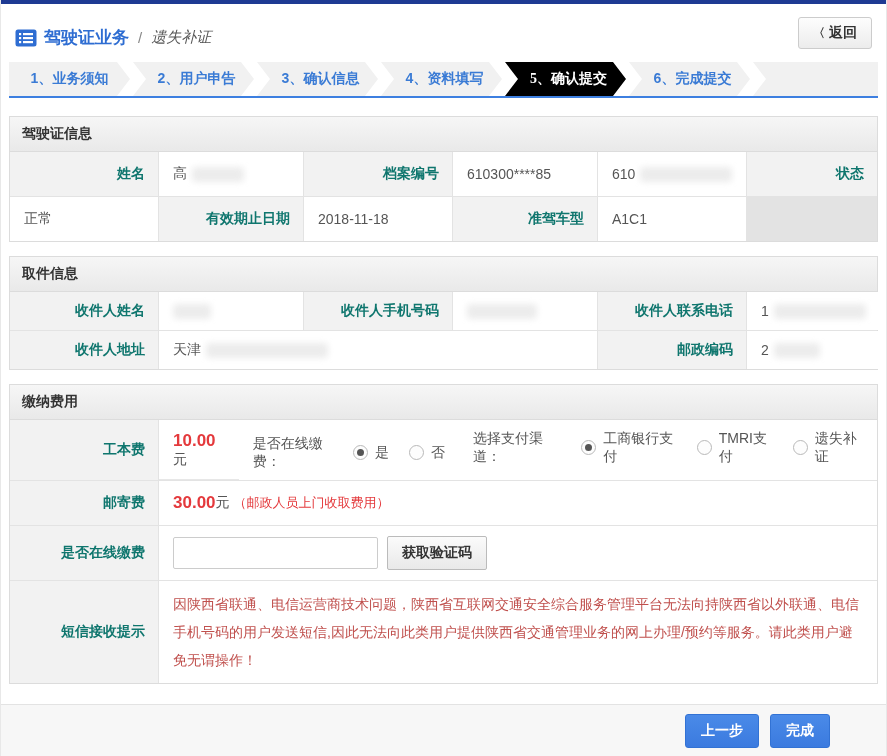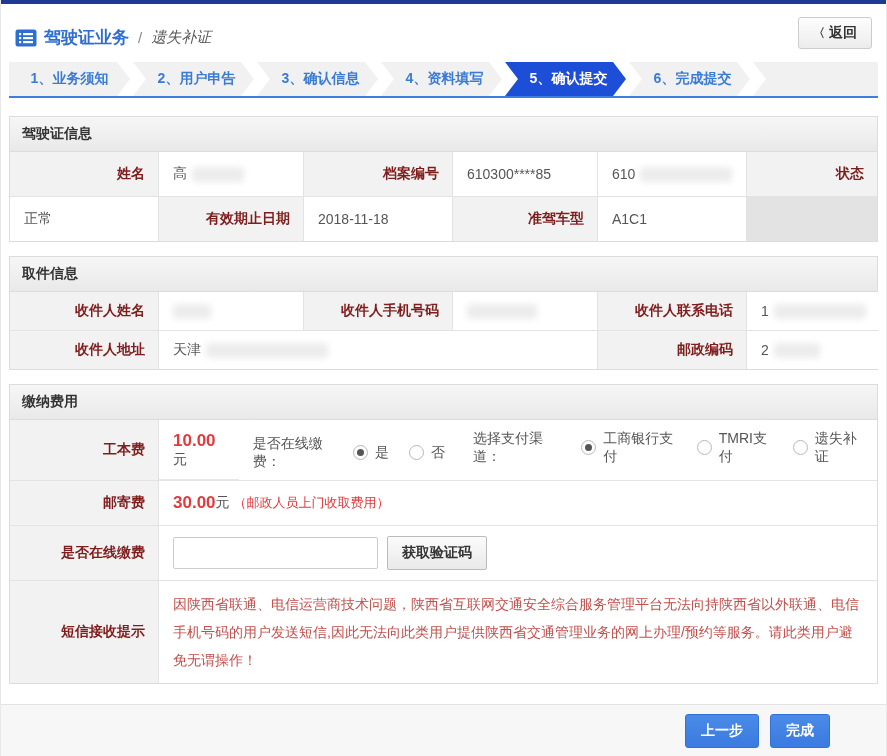--- a/index.html
+++ b/index.html
@@ -36,36 +36,36 @@
   
   .wizard { display: flex; margin: 0 8px 0 8px; border-bottom: 2px solid #3d7fe0; height: 36px; }
   .step {
     flex: 0 0 121px; margin-right: 3px;
     display: flex; align-items: center; justify-content: center;
     background: #f1f1f1; color: #3a7bd5; font-size: 14px; font-weight: bold;
     clip-path: polygon(0 0, calc(100% - 13px) 0, 100% 50%, calc(100% - 13px) 100%, 0 100%, 13px 50%);
     padding-left: 6px;
   }
   .step:first-child { clip-path: polygon(0 0, calc(100% - 13px) 0, 100% 50%, calc(100% - 13px) 100%, 0 100%); padding-left: 0; }
-  .step.active { background: #1d4ed8; color: #fff; }
+  .step.active { background: #000000; color: #fff; font-family: Liberation Serif, serif; }
   .step-filler { flex: 1; background: #f1f1f1; clip-path: polygon(0 0, 100% 0, 100% 100%, 0 100%, 13px 50%); }
 
   
   .content { padding: 18px 8px 0 8px; }
   .section { border: 1px solid #dcdcdc; margin-bottom: 14px; }
   .sec-header {
     background: linear-gradient(#f6f6f6, #e9e9e9);
     border-bottom: 1px solid #dcdcdc;
     padding: 8px 12px; font-size: 14px; font-weight: bold; color: #333;
   }
   .tbl { display: grid; gap: 1px; background: #e3e3e3; }
   .tbl-3col { grid-template-columns: 148px 144px 148px 144px 148px 1fr; }
   .tbl-fees { grid-template-columns: 148px 1fr; }
   .cell { background: #fff; display: flex; align-items: center; font-size: 14px; color: #555; padding: 10px 14px; }
-  .cell-label { background: #f2f2f2; justify-content: flex-end; text-align: right; color: #7f1d1d; font-weight: bold; padding-right: 13px; }
+  .cell-label { background: #f2f2f2; justify-content: flex-end; text-align: right; color: #0f766e; font-weight: bold; padding-right: 13px; }
   .row44 { min-height: 44px; }
   .row38 { min-height: 38px; }
   .span3 { grid-column: 2 / 5; }
 
   .redact { display: inline-block; vertical-align: middle; height: 15px; border-radius: 4px; background: #ececec; filter: blur(3px); margin-left: 5px; }
 
   
   .fee-cell { flex-direction: row; align-items: stretch; padding: 0; }
   .fee-amount-row { padding: 11px 14px 10px 14px; border-bottom: 1px solid #e7e7e7; }
   .fee-amount { color: #e4393c; font-size: 17px; font-weight: bold; }

